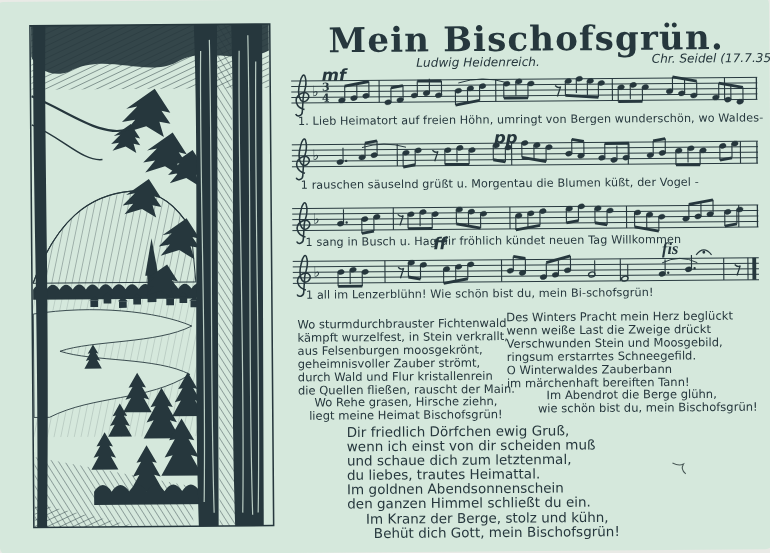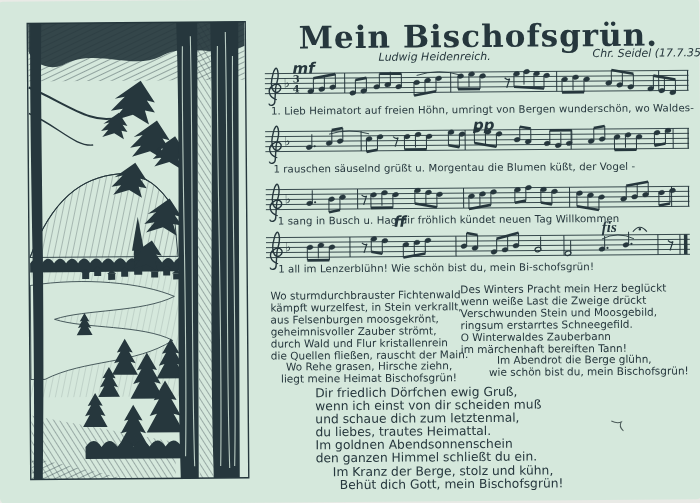--- a/index.html
+++ b/index.html
@@ -106,21 +106,21 @@
         <path d="M203,16 C205,170 201,330 204,452" fill="none" stroke="#d5e8dc" stroke-width="1.1" opacity="0.85"></path>
         <path d="M210,40 C208,180 212,340 209,450" fill="none" stroke="#d5e8dc" stroke-width="1.1" opacity="0.85"></path>
       </g>
   </svg>
 
   <div class="abs title">Mein Bischofsgrün.</div>
   <div class="abs credit" style="left:382px;top:52px;">Ludwig Heidenreich.</div>
   <div class="abs credit" style="left:596px;top:50px;">Chr. Seidel (17.7.35)</div>
 
   <div class="abs dyn" style="left:296px;top:60px;">mf</div>
-  <div class="abs dyn" style="left:476px;top:118px;">pp</div>
+  <div class="abs dyn" style="left:452px;top:118px;">pp</div>
   <div class="abs dyn" style="left:396px;top:214px;">ff</div>
   <div class="abs dyn" style="left:604px;top:222px;font-family:Liberation Serif, serif;">fis</div>
 
   <svg class="abs staffwrap" style="left:268px;top:64px;" id="staff1">
       <line x1="0" y1="10" x2="424" y2="10" stroke="#26373d" stroke-width="0.9"></line>
       <line x1="0" y1="15" x2="424" y2="15" stroke="#26373d" stroke-width="0.9"></line>
       <line x1="0" y1="20" x2="424" y2="20" stroke="#26373d" stroke-width="0.9"></line>
       <line x1="0" y1="25" x2="424" y2="25" stroke="#26373d" stroke-width="0.9"></line>
       <line x1="0" y1="30" x2="424" y2="30" stroke="#26373d" stroke-width="0.9"></line>
       <line x1="80" y1="10" x2="80" y2="30" stroke="#26373d" stroke-width="1"></line>

